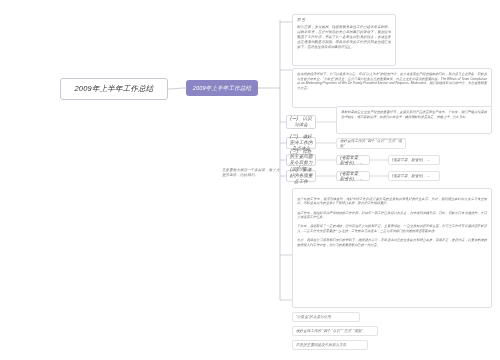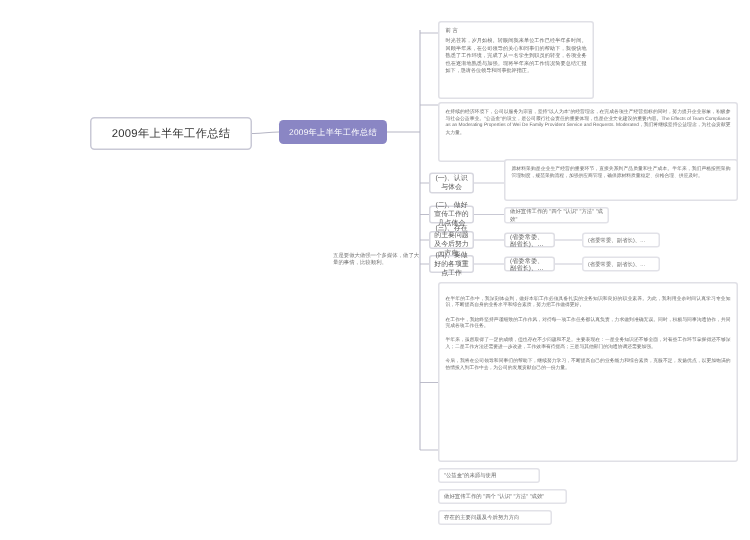--- a/index.html
+++ b/index.html
@@ -12,20 +12,21 @@
     height: 360px;
     overflow: hidden;
     font-family: "Liberation Sans", sans-serif;
     color: #333;
   }
   #canvas {
     position: relative;
     width: 500px;
     height: 360px;
     background: #ffffff;
+    font-style: italic;
   }
   svg.links {
     position: absolute;
     left: 0;
     top: 0;
     width: 500px;
     height: 360px;
     pointer-events: none;
   }
   .node {

